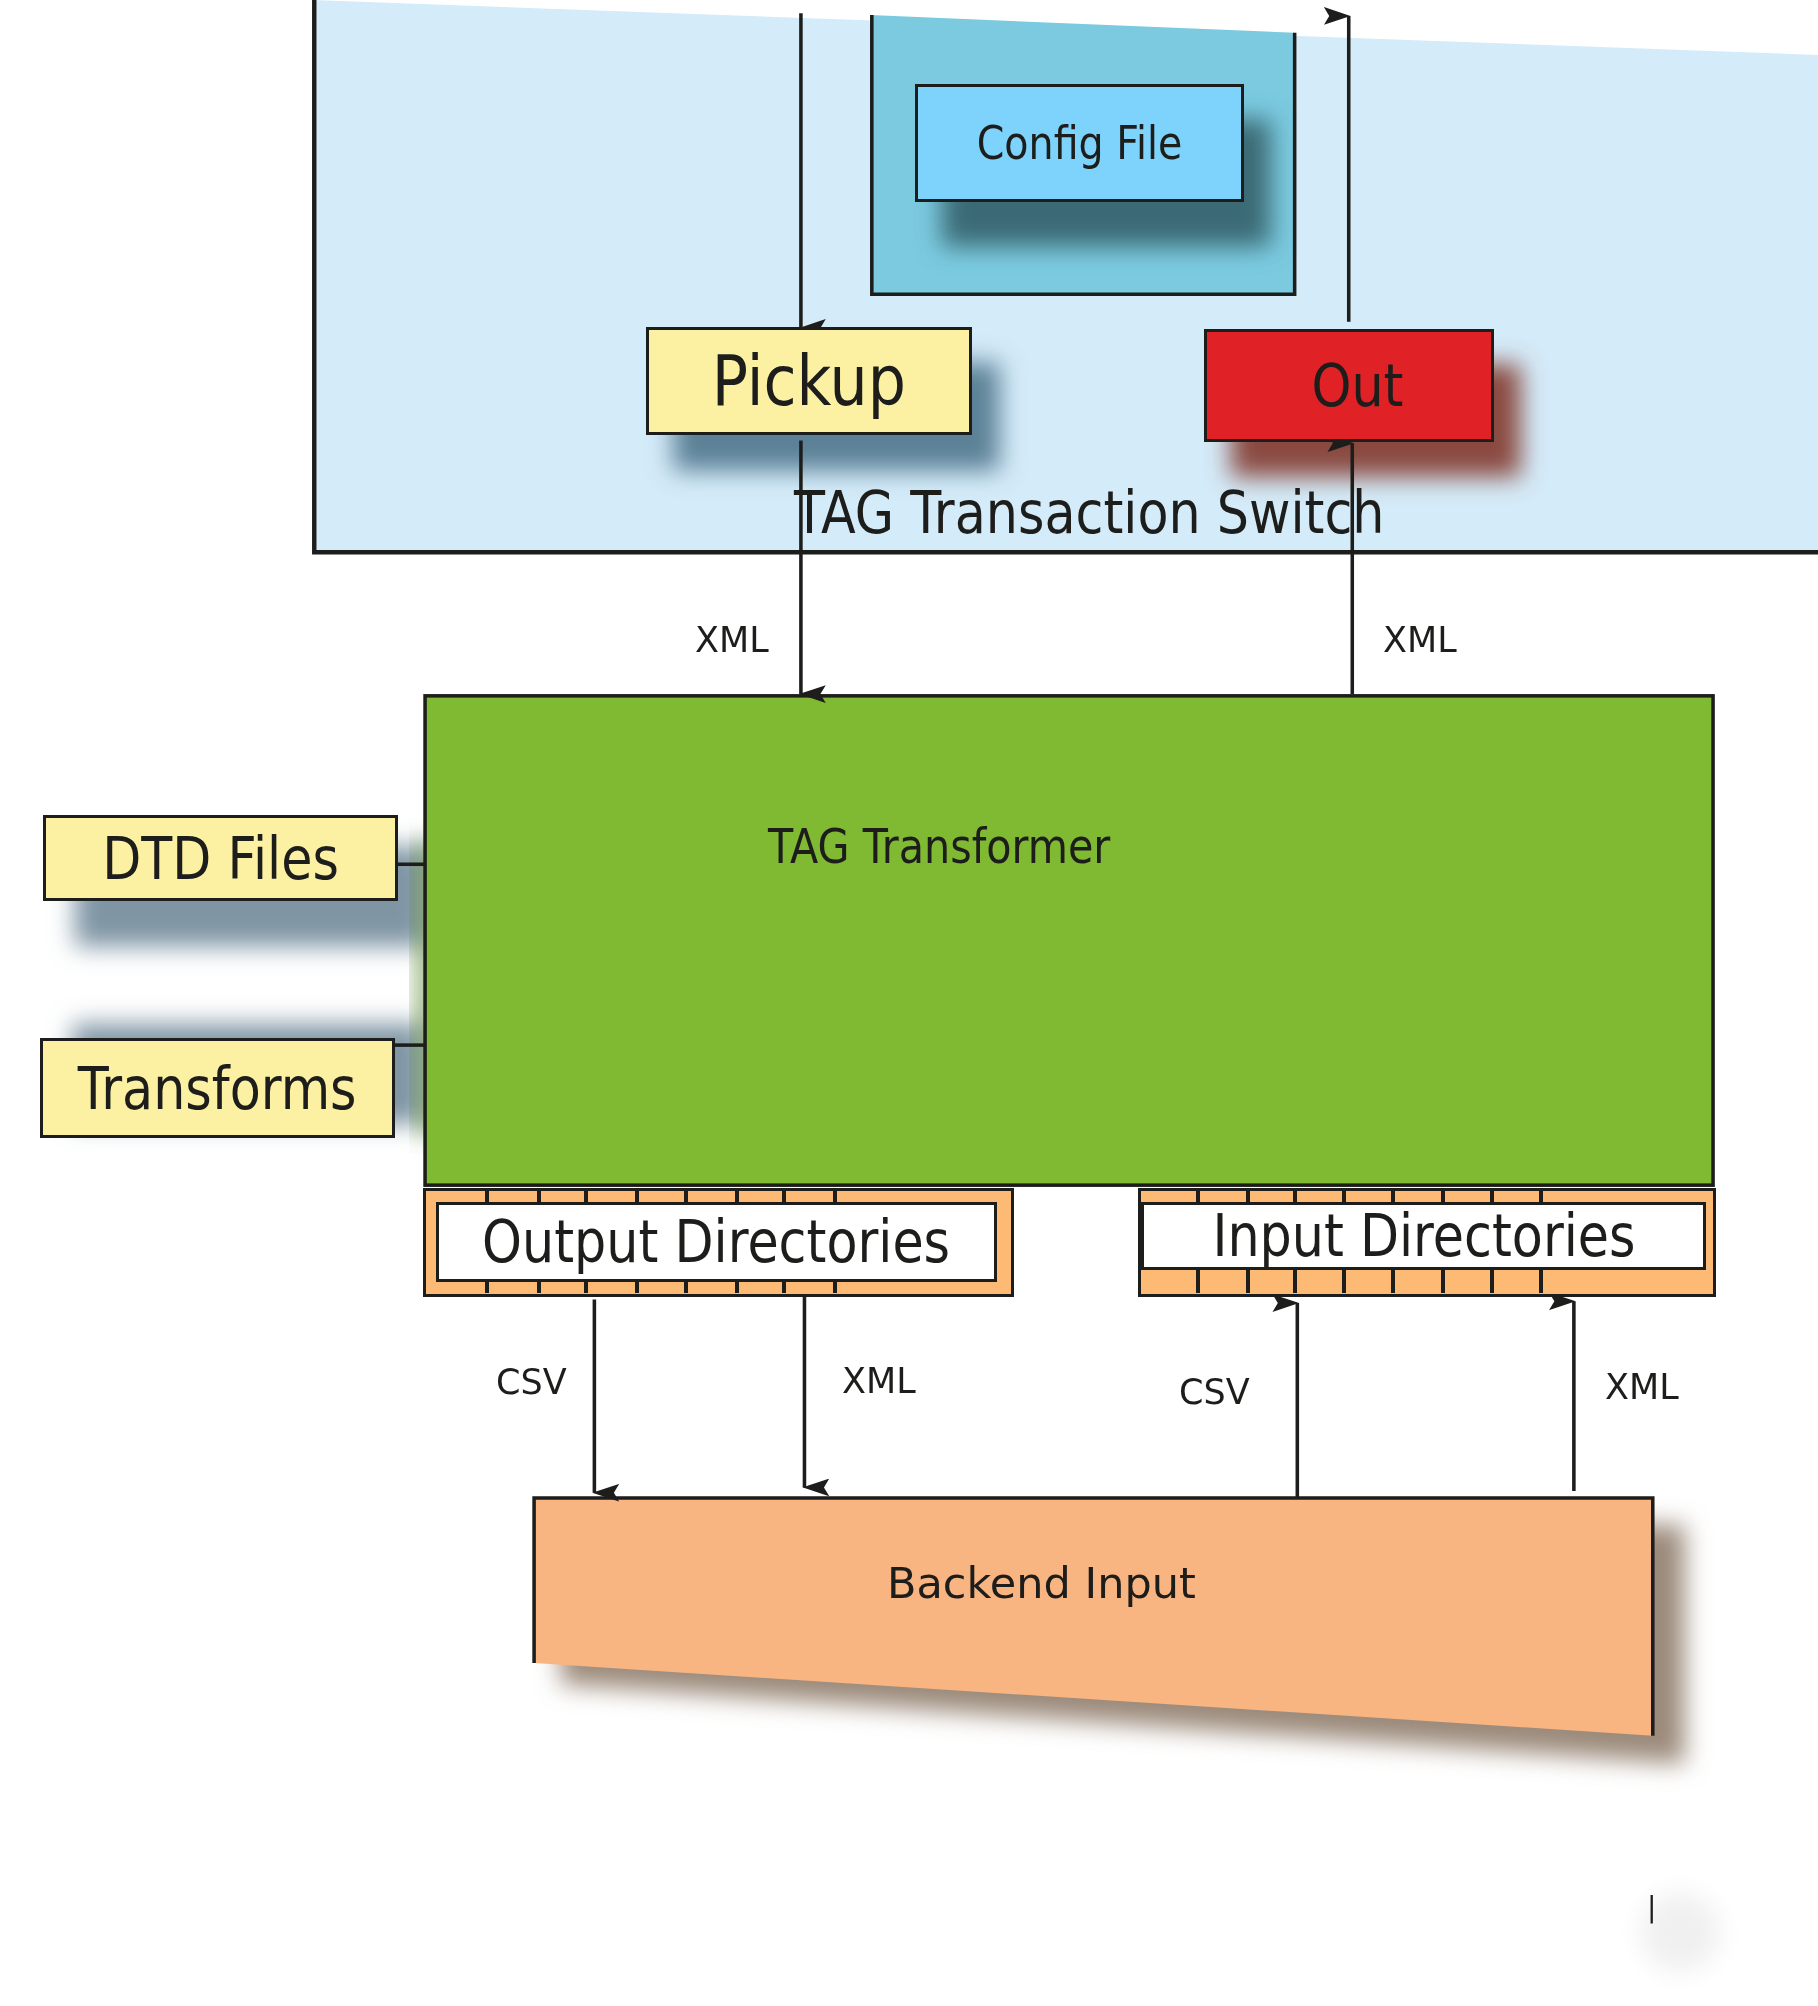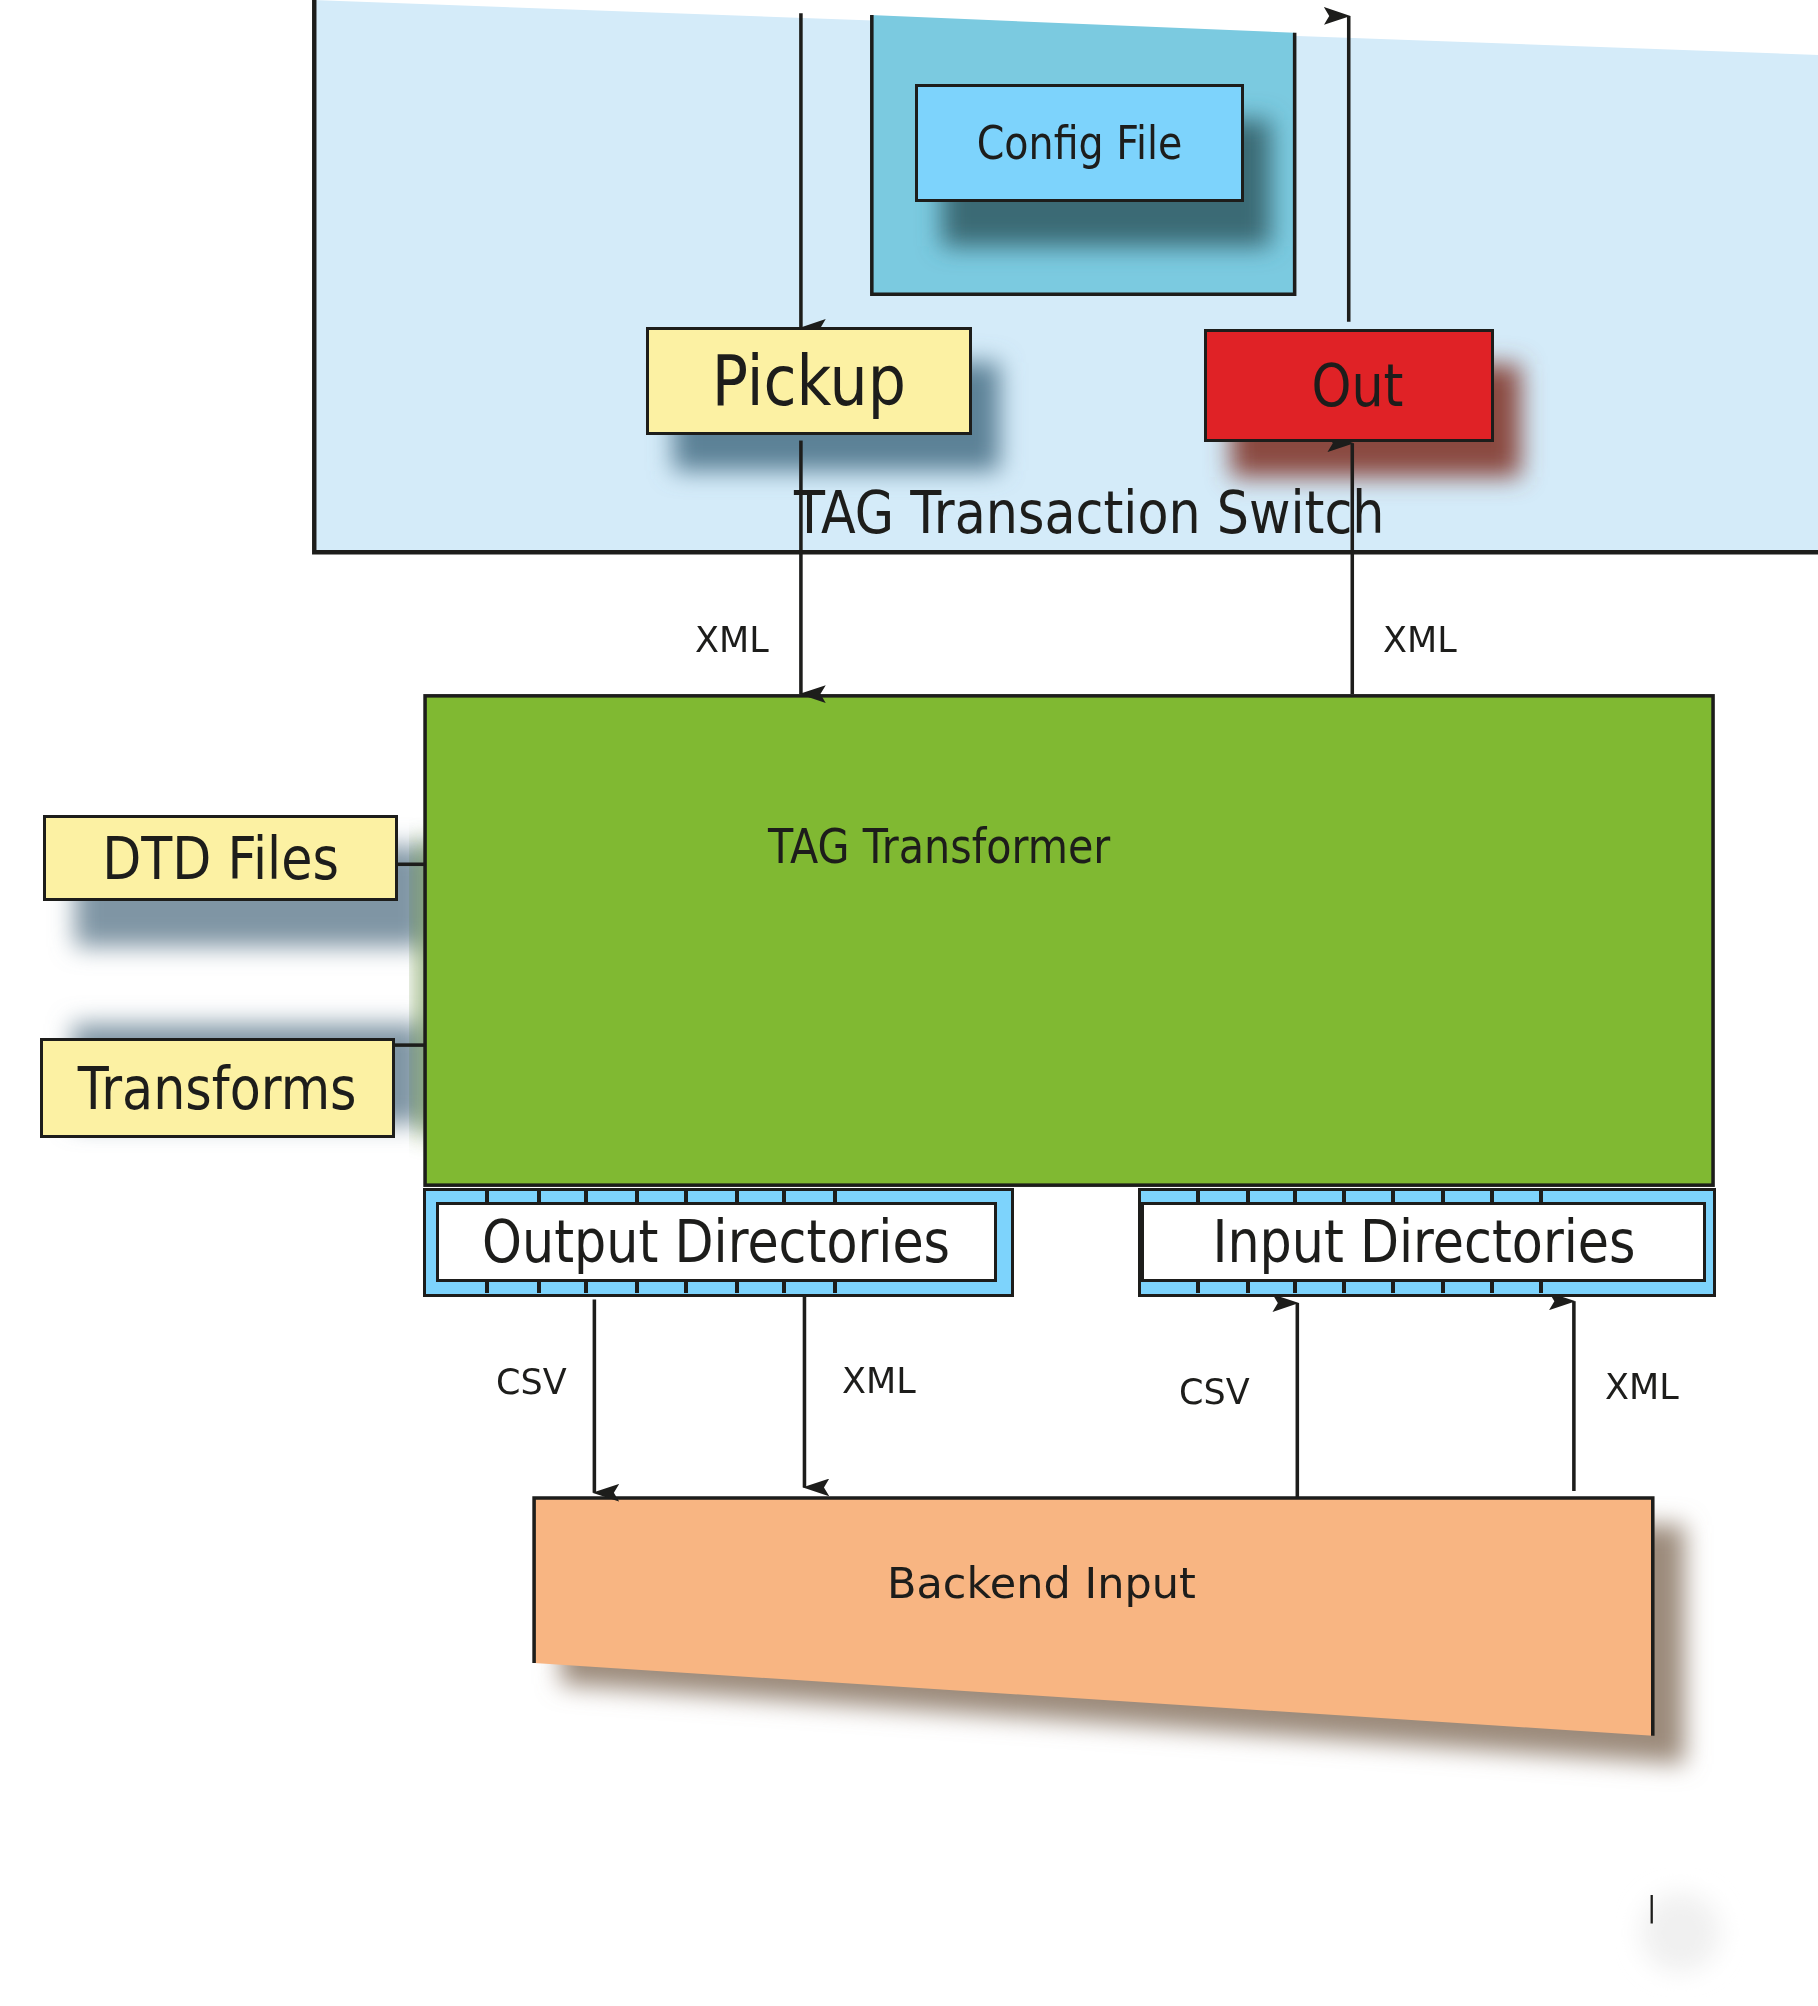--- a/index.html
+++ b/index.html
@@ -1,21 +1,21 @@
 <!DOCTYPE html>
 <html style="font-size:14px"><head>
 <meta charset="utf-8">
 <style>
   html,body{margin:0;padding:0;background:#ffffff;}
   body{width:1819px;height:2006px;position:relative;overflow:hidden;font-family:"DejaVu Sans","Liberation Sans",sans-serif;color:#1d1d1b;}
   svg.layer{position:absolute;left:0;top:0;}
   .box{position:absolute;box-sizing:border-box;border:3.5px solid #1d1d1b;display:flex;align-items:center;justify-content:center;white-space:nowrap;}
   .lbl{position:absolute;white-space:nowrap;line-height:1;}
   .condensed{transform:scaleX(0.86);transform-origin:center;display:inline-block;}
-  .dir-bar{position:absolute;box-sizing:border-box;border:3.5px solid #1d1d1b;background:#7dd3fc;text-decoration:underline;}
+  .dir-bar{position:absolute;box-sizing:border-box;border:3.5px solid #1d1d1b;background:#fdba74;text-decoration:underline;}
   .dir-inner{position:absolute;box-sizing:border-box;border:3.5px solid #1d1d1b;background:#ffffff;display:flex;align-items:center;justify-content:center;font-size:59px;}
   .seg{position:absolute;width:4.4px;background:#1d1d1b;}
 </style>
 </head>
 <body>
 
 <svg class="layer" width="1819" height="2006" viewBox="0 0 2051 2263">
   <defs>
     <filter id="blurShadow" x="-30%" y="-30%" width="160%" height="160%">
       <feGaussianBlur stdDeviation="14"></feGaussianBlur>
@@ -105,21 +105,21 @@
 
 <div class="dir-bar" style="left:1138px;top:1188px;width:578px;height:109px;">
   <div class="seg" style="left:55px;top:0;height:102px;"></div>
   <div class="seg" style="left:105px;top:0;height:102px;"></div>
   <div class="seg" style="left:152px;top:0;height:102px;"></div>
   <div class="seg" style="left:201px;top:0;height:102px;"></div>
   <div class="seg" style="left:250px;top:0;height:102px;"></div>
   <div class="seg" style="left:300px;top:0;height:102px;"></div>
   <div class="seg" style="left:349px;top:0;height:102px;"></div>
   <div class="seg" style="left:398px;top:0;height:102px;"></div>
-  <div class="dir-inner" style="left:0px;top:10.6px;width:565px;height:80px;">
+  <div class="dir-inner" style="left:0px;top:10.6px;width:565px;height:68px;">
     <span class="condensed">Input Directories</span>
   </div>
 </div>
 
 <div class="lbl" style="left:496px;top:1365px;font-size:35px;">CSV</div>
 <div class="lbl" style="left:842px;top:1364px;font-size:35px;">XML</div>
 <div class="lbl" style="left:1179px;top:1375px;font-size:35px;">CSV</div>
 <div class="lbl" style="left:1605px;top:1370px;font-size:35px;">XML</div>
 
 <div class="lbl" style="left:887px;top:1562px;font-size:43px;">

